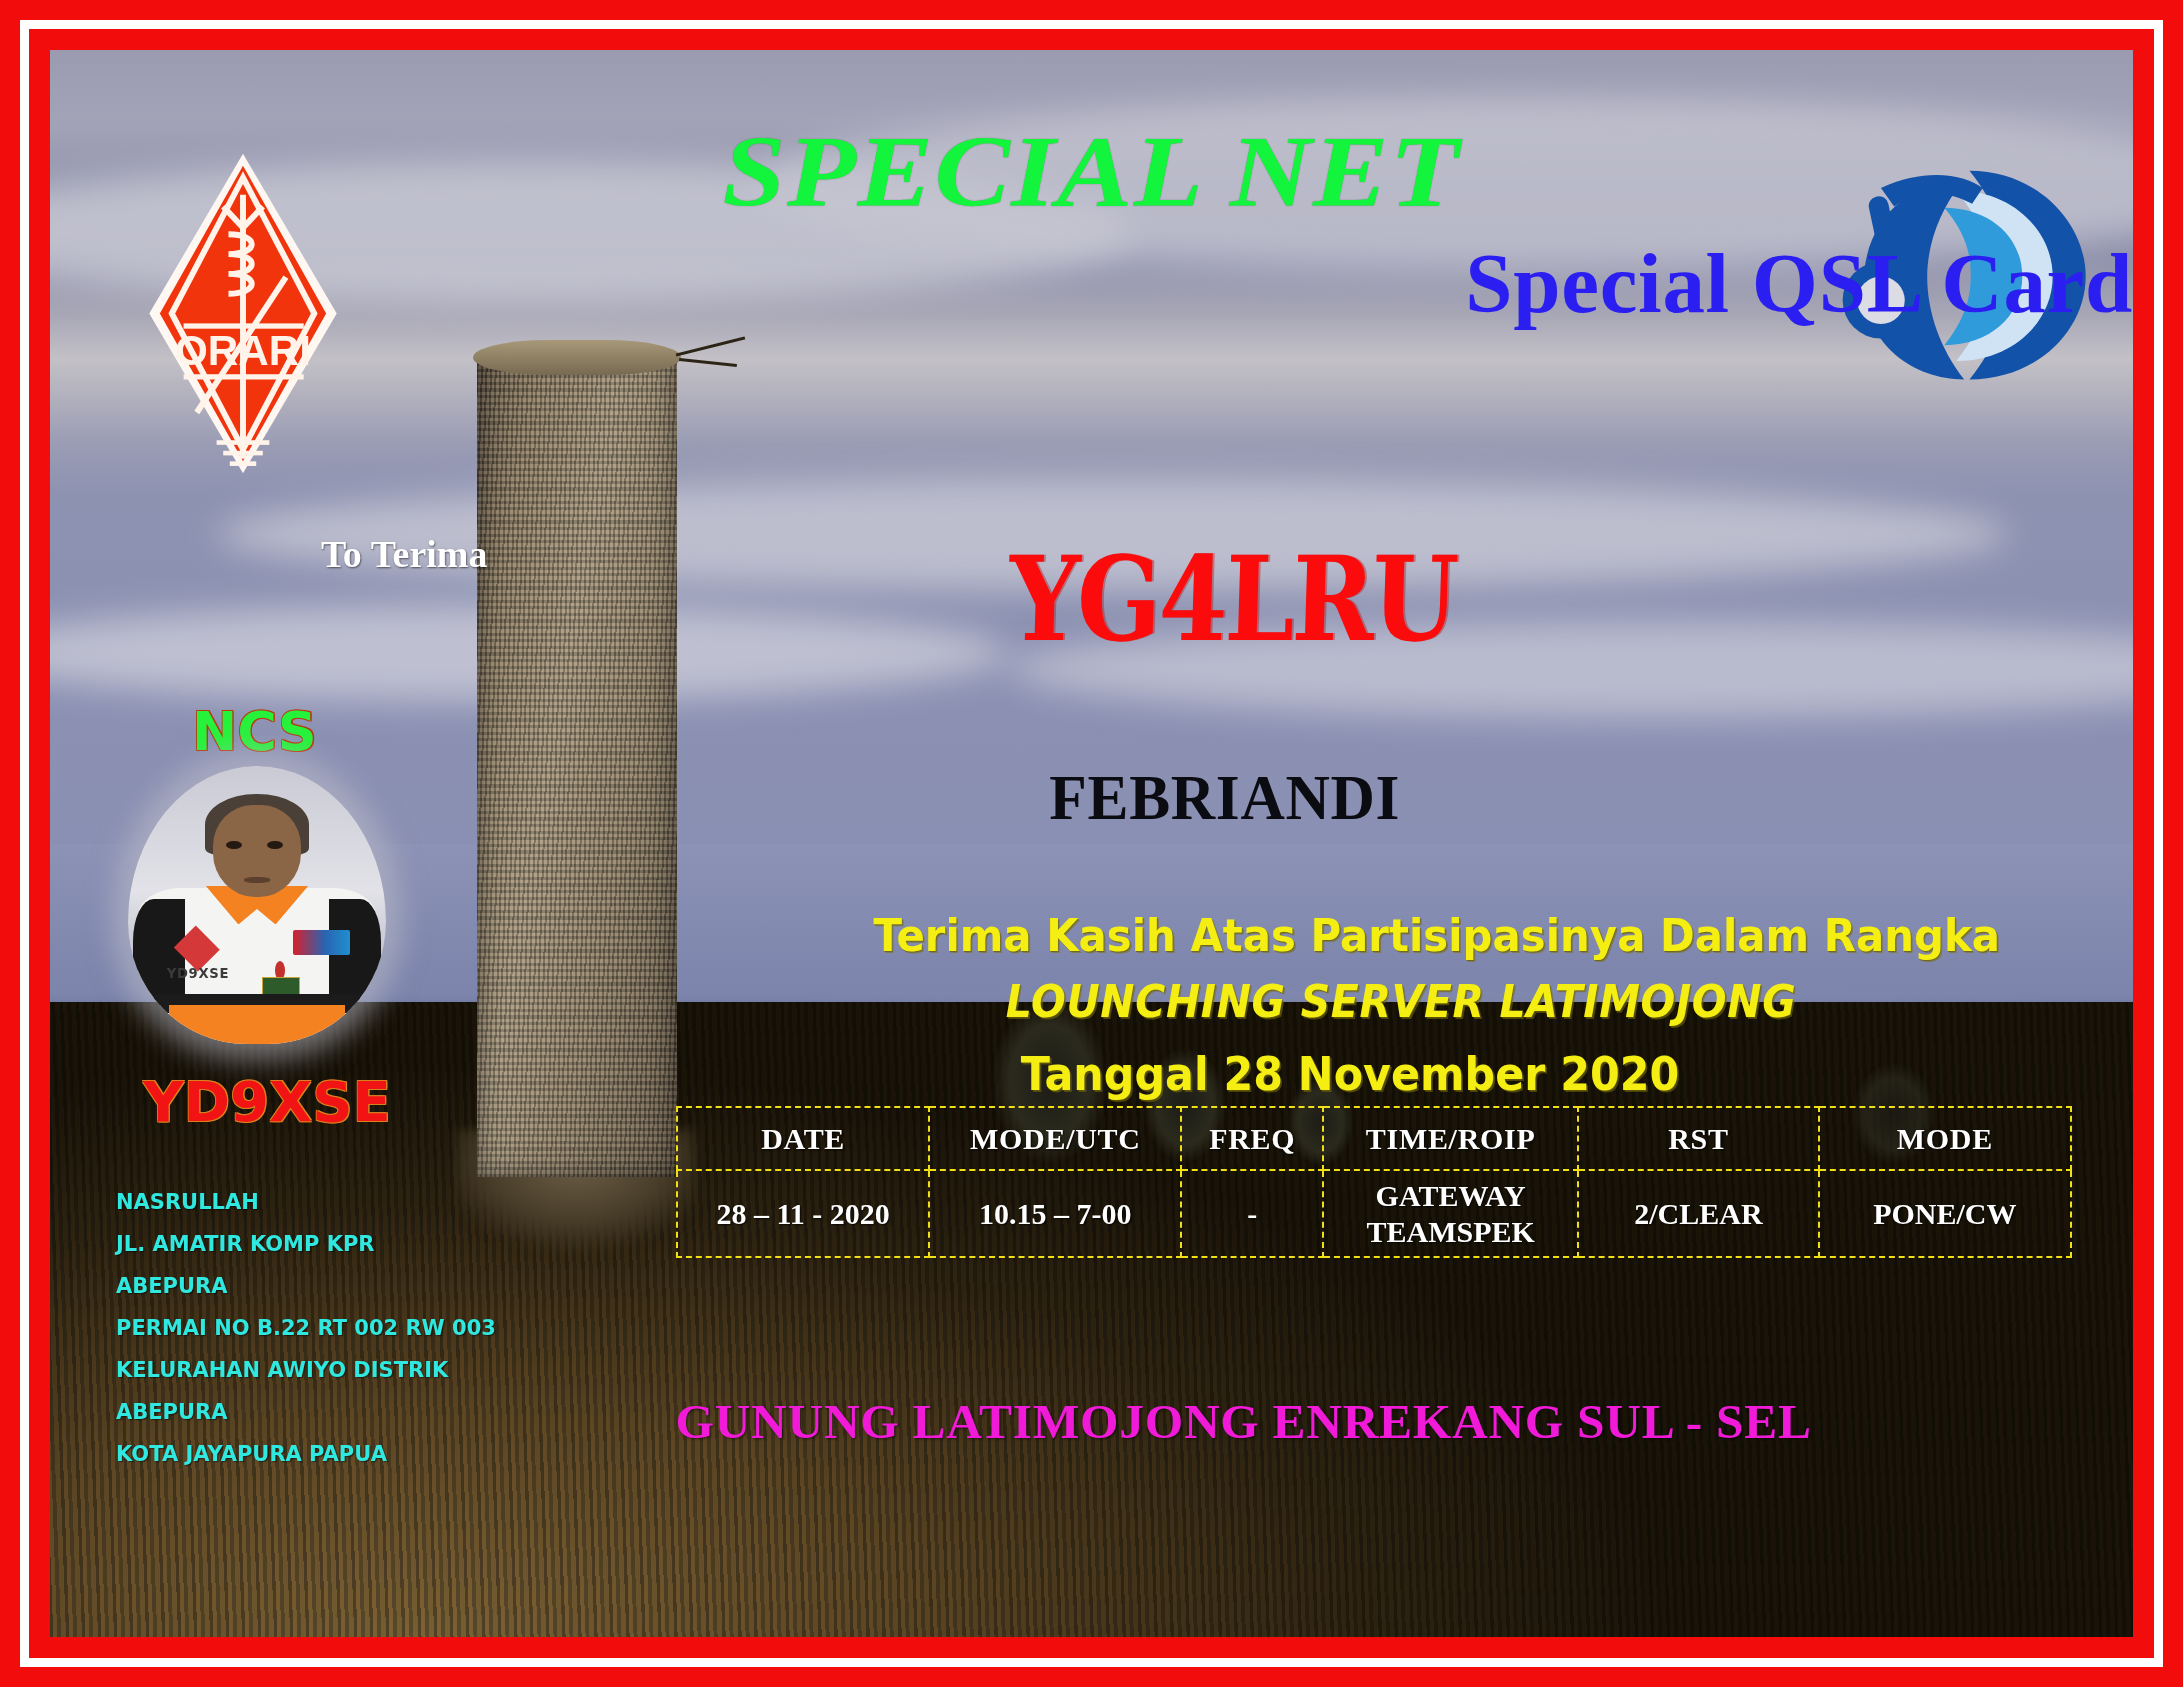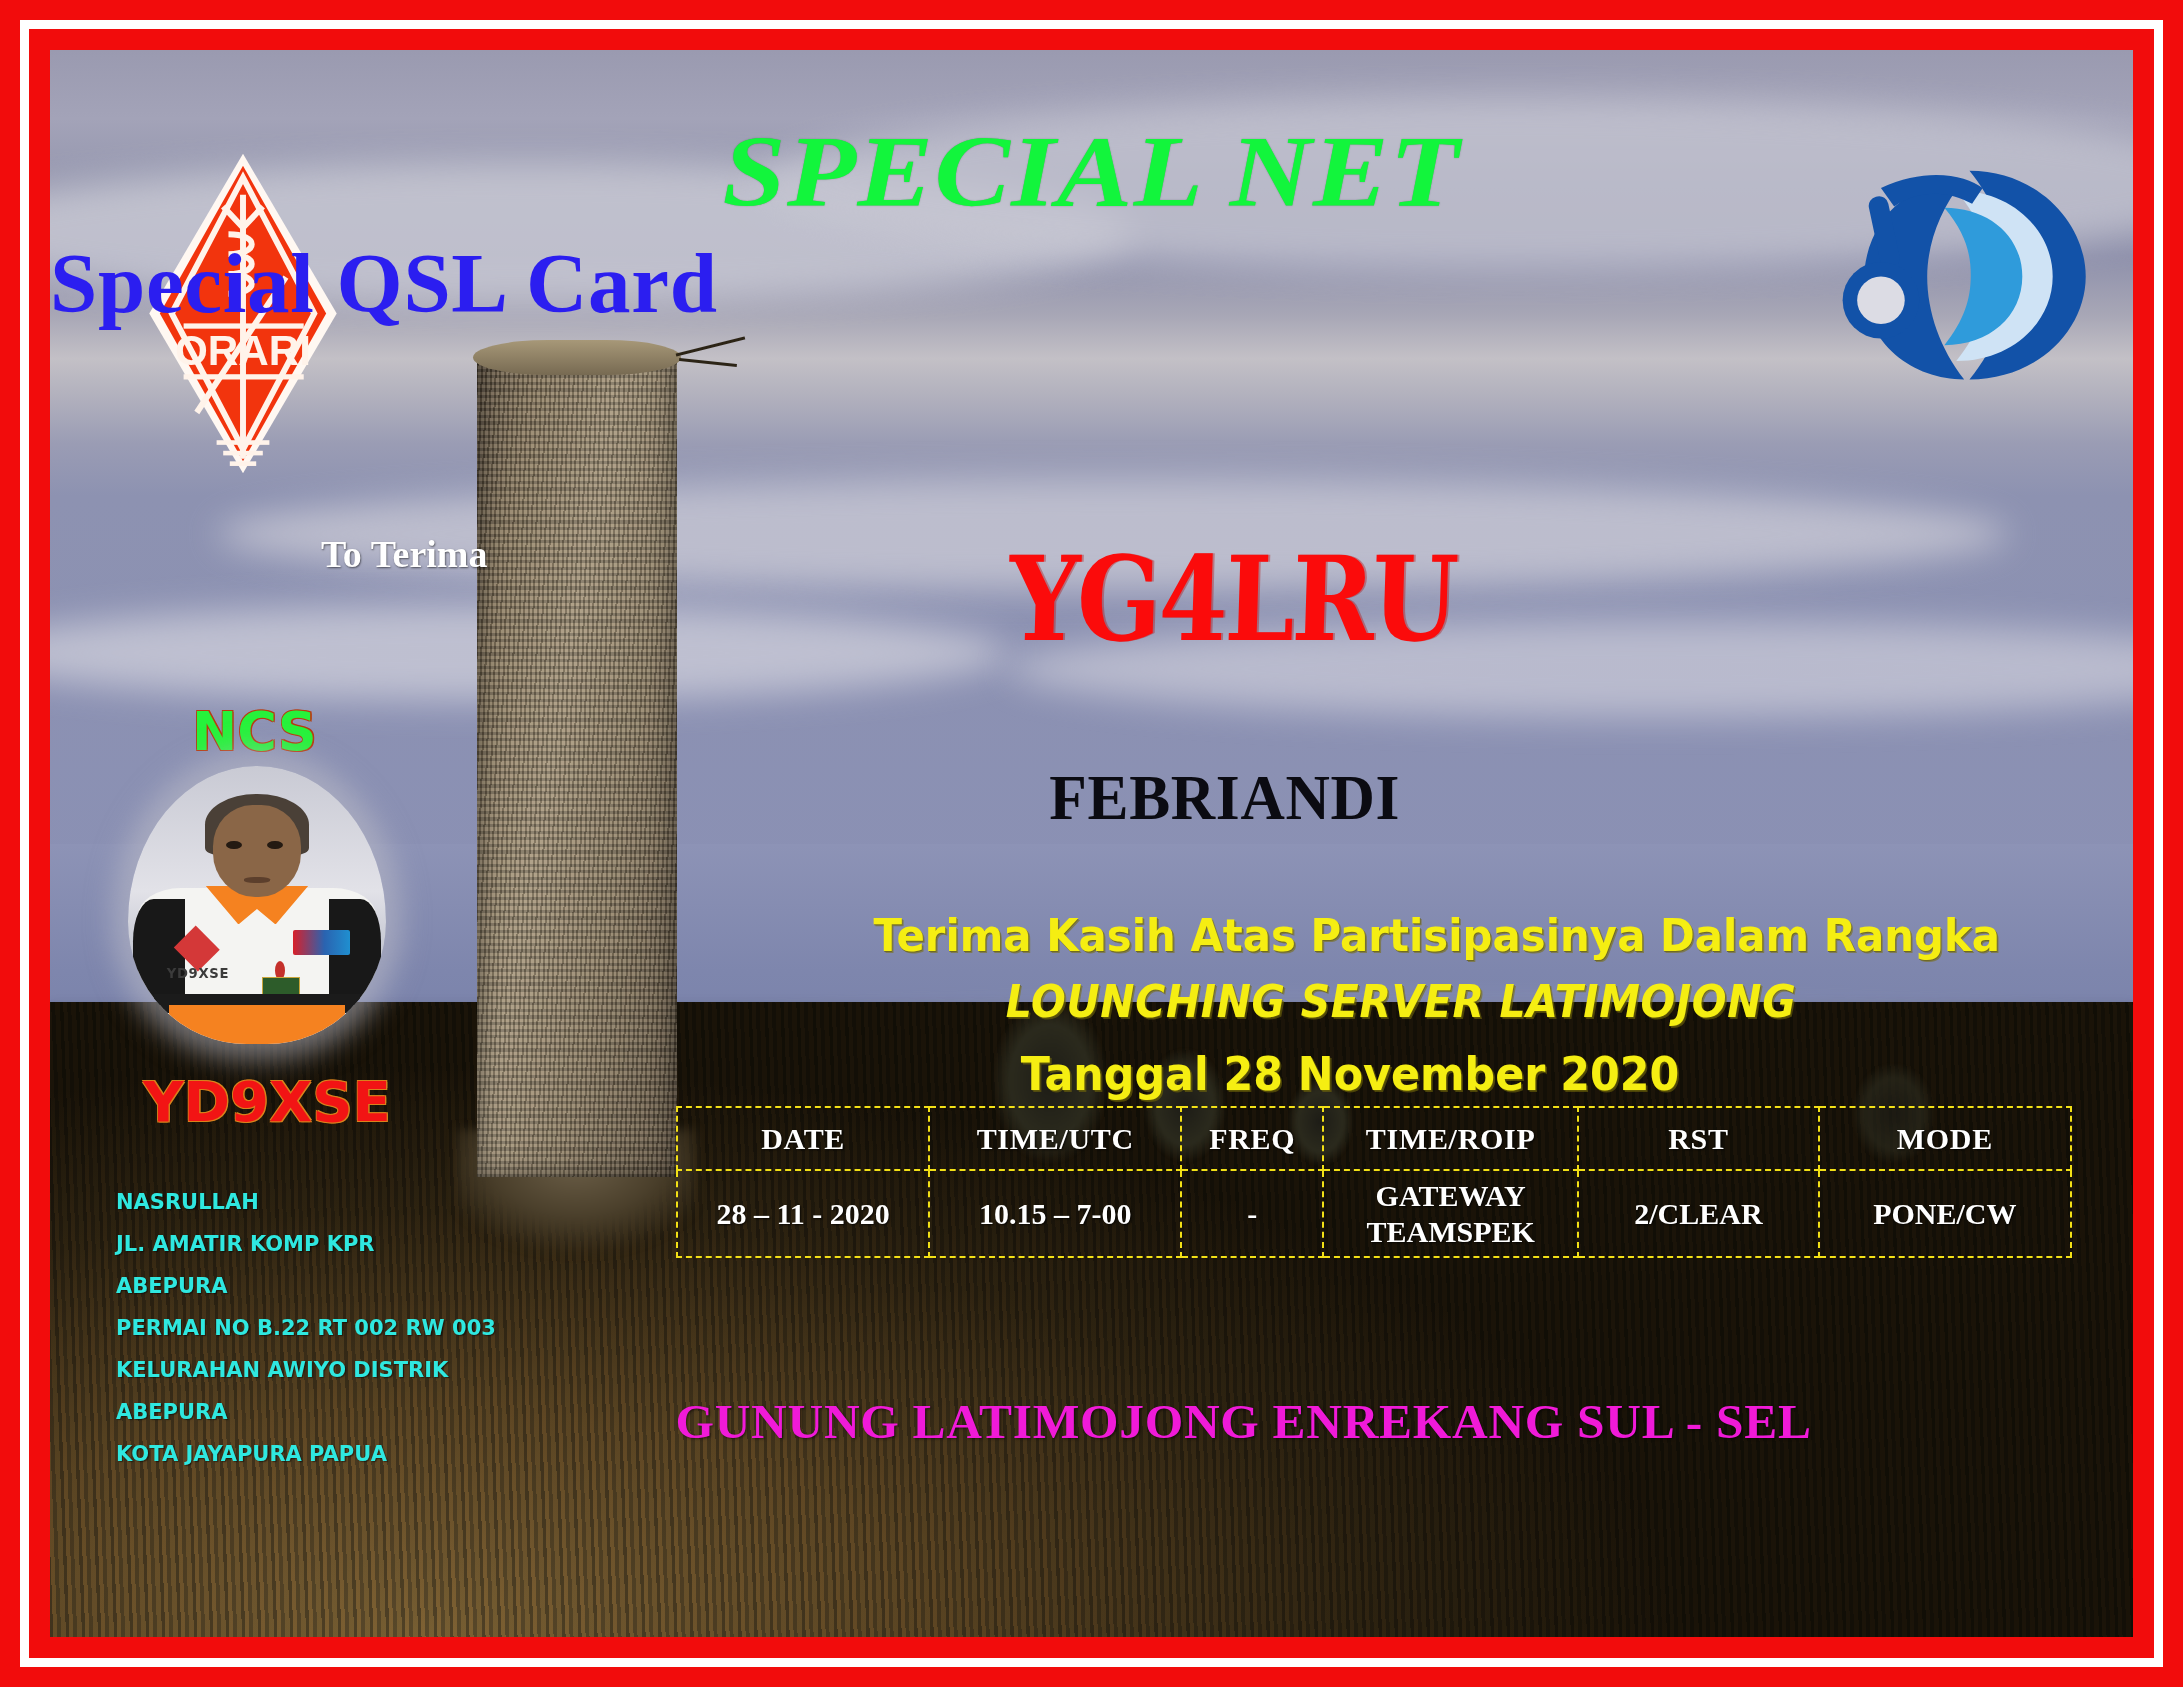--- a/index.html
+++ b/index.html
@@ -102,21 +102,21 @@
   .abs{position:absolute;white-space:nowrap;}
 
   #title-special-net{
     left:0;right:0;top:64px;text-align:center;
     font-family:"Liberation Serif",serif;font-weight:bold;font-style:italic;
     font-size:101px;letter-spacing:1.3px;color:#12f53c;
     transform:scaleX(1.12);
     text-shadow:0 0 1.3px rgba(0,0,0,.35);
   }
   #title-qsl{
-    left:0;right:0;top:184px;text-align:left;
+    left:0;right:0;top:184px;text-align:right;
     font-family:"Liberation Serif",serif;font-weight:bold;
     font-size:85px;color:#2b1ef0;letter-spacing:0.7px;
     transform:scaleX(1.0);
   }
   #to-station{
     left:271px;top:482px;font-family:"Liberation Serif",serif;
     font-weight:bold;font-size:38px;color:#ffffff;
     text-shadow:0.7px 0.7px 2px rgba(0,0,0,.55);
   }
   #callsign{
@@ -342,21 +342,21 @@
       <div>PERMAI NO B.22 RT 002 RW 003</div>
       <div>KELURAHAN AWIYO DISTRIK</div>
       <div>ABEPURA</div>
       <div>KOTA JAYAPURA PAPUA</div>
     </div>
 
     <table id="qso-table">
       <tbody>
           <tr>
         <th class="c0">DATE</th>
-        <th class="c1">TIME/UTC</th>
+        <th class="c1">MODE/UTC</th>
         <th class="c2">FREQ</th>
         <th class="c3">TIME/ROIP</th>
         <th class="c4">RST</th>
         <th class="c5">MODE</th>
       </tr>
       <tr>
         <td>28 – 11 - 2020</td>
         <td>10.15 – 7-00</td>
         <td>-</td>
         <td>GATEWAY<br>TEAMSPEK</td>

